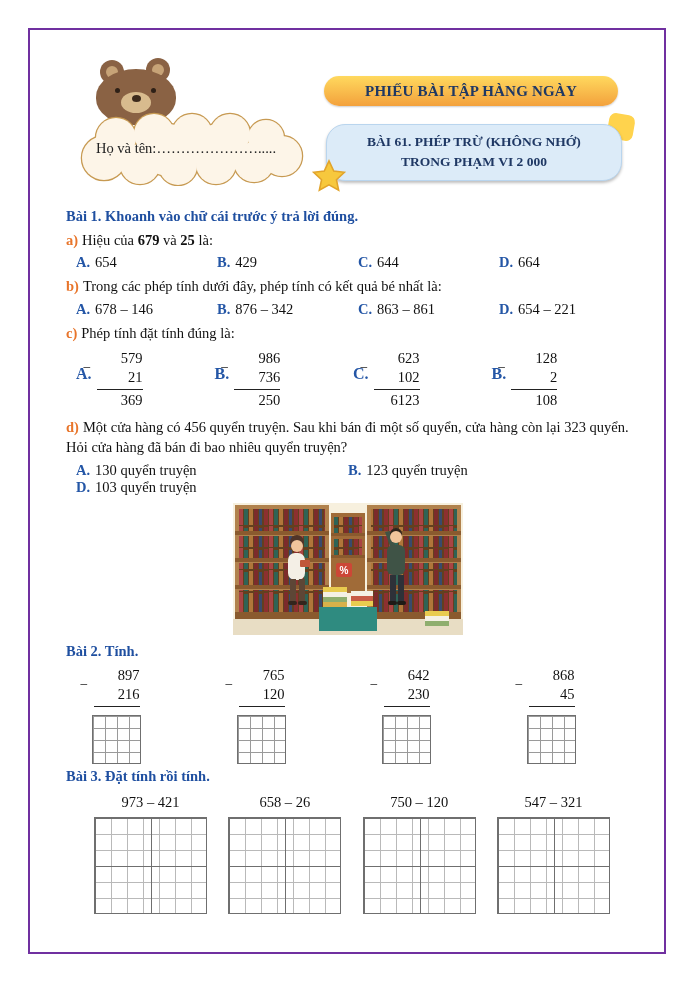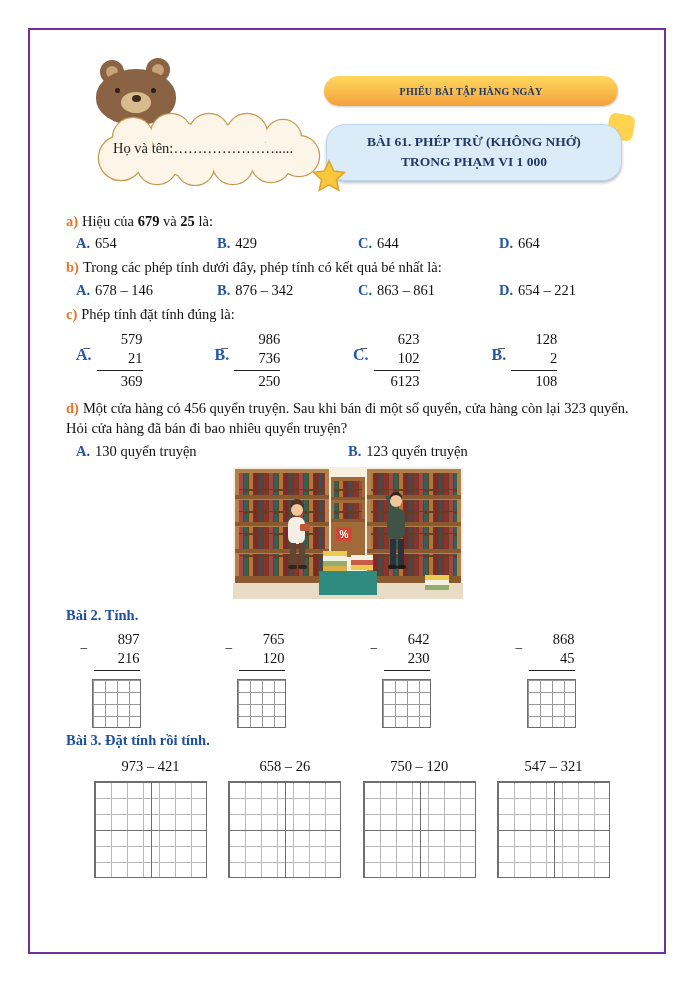--- a/index.html
+++ b/index.html
@@ -17,23 +17,23 @@
   .bear .head{position:absolute;left:2px;top:9px;width:80px;height:56px;border-radius:50% 50% 47% 47%;background:#8a6244;}
   .bear .muzzle{position:absolute;left:27px;top:32px;width:30px;height:21px;border-radius:50%;background:#d8bb8e;}
   .bear .eye{position:absolute;width:5px;height:5px;border-radius:50%;background:#2e2017;top:28px;}
   .bear .eye.l{left:21px;}
   .bear .eye.r{left:57px;}
   .bear .nose{position:absolute;left:38px;top:35px;width:9px;height:7px;border-radius:50%;background:#3c2a1c;}
 
   .banner{position:absolute;left:258px;top:12px;width:294px;height:30px;border-radius:16px;
     background:linear-gradient(180deg,#ffd95e,#f3a13c);
     display:flex;align-items:center;justify-content:center;
-    font-weight:bold;font-size:10px;color:#1f3864;letter-spacing:.2px;box-shadow:0 1px 2px rgba(0,0,0,.2);}
-
-  .cloud{position:absolute;left:29px;top:48px;width:230px;height:74px;}
+    font-weight:bold;font-size:15px;color:#1f3864;letter-spacing:.2px;box-shadow:0 1px 2px rgba(0,0,0,.2);}
+
+  .cloud{position:absolute;left:12px;top:48px;width:230px;height:74px;}
   .cloud-text{position:absolute;left:18px;top:28px;font-size:14.5px;color:#222;}
 
   .chip{position:absolute;left:542px;top:50px;width:26px;height:26px;background:#ffd34d;border-radius:7px;transform:rotate(10deg);}
   .lesson{position:absolute;left:260px;top:60px;width:296px;padding:7px 6px;background:#dcebf8;border:1px solid #b9d5ee;border-radius:19px;
     box-shadow:0 2px 3px rgba(0,0,0,.25);text-align:center;color:#1f3864;font-weight:bold;font-size:13.5px;line-height:1.5;}
   .star{position:absolute;left:244px;top:94px;width:38px;height:38px;}
 
   
   .sec-title{color:#1f4fa0;font-weight:bold;font-size:14.5px;margin-top:2px;}
   .qline{font-size:14.5px;margin-top:5px;line-height:1.4;}
@@ -133,28 +133,29 @@
             <circle cx="140" cy="38" r="26"></circle>
         </g>
       </svg>
       <div class="cloud-text">Họ và tên:………………….....</div>
     </div>
 
     <div class="chip"></div>
 
     <div class="lesson">
       <div>BÀI 61. PHÉP TRỪ (KHÔNG NHỚ)</div>
-      <div>TRONG PHẠM VI 1 000</div>
+      <div>TRONG PHẠM VI 2 000</div>
     </div>
 
     <svg class="star" viewBox="0 0 24 24">
       <path d="M12 1.8l3 6.4 6.7.8-5 4.7 1.4 6.7L12 17l-6.1 3.4L7.3 13.7l-5-4.7 6.7-.8z" fill="#f7c83d" stroke="#e2a42b" stroke-width="1"></path>
     </svg>
   </div>
 
+  <div class="sec-title">Bài 1. Khoanh vào chữ cái trước ý trả lời đúng.</div>
 
   <p class="qline">
     <span class="qlabel">a)</span><span>Hiệu của </span><b>679</b><span> và </span><b>25</b><span> là:</span>
   </p>
   <div class="opts">
     <div class="opt"><span class="ltr">A.</span><span>654</span></div>
     <div class="opt"><span class="ltr">B.</span><span>429</span></div>
     <div class="opt"><span class="ltr">C.</span><span>644</span></div>
     <div class="opt"><span class="ltr">D.</span><span>664</span></div>
   </div>
@@ -214,20 +215,21 @@
       </div>
     </div>
   </div>
 
   <p class="qline">
     <span class="qlabel">d)</span><span>Một cửa hàng có 456 quyển truyện. Sau khi bán đi một số quyển, cửa hàng còn lại 323 quyển. Hỏi cửa hàng đã bán đi bao nhiêu quyển truyện?</span>
   </p>
   <div class="optsd">
     <div><span class="ltr">A.</span><span>130 quyển truyện</span></div>
     <div><span class="ltr">B.</span><span>123 quyển truyện</span></div>
+    <div><span class="ltr">D.</span><span>103 quyển truyện</span></div>
   </div>
 
   <div class="illus-wrap">
     <svg width="230" height="132" viewBox="0 0 230 132">
       <defs>
         <pattern id="books" width="30" height="22" patternUnits="userSpaceOnUse">
           <rect width="30" height="22" fill="#63401f"></rect>
           <rect x="1" y="2" width="4" height="20" fill="#8c3030"></rect>
           <rect x="6" y="1" width="4" height="21" fill="#a94444"></rect>
           <rect x="11" y="3" width="4" height="19" fill="#2f6355"></rect>

